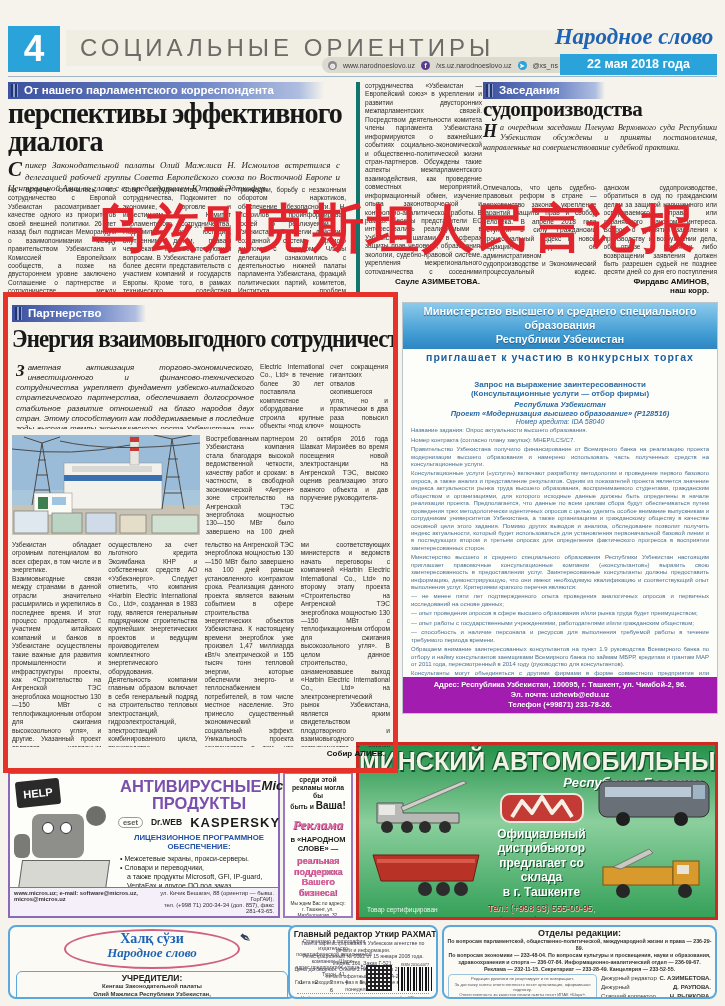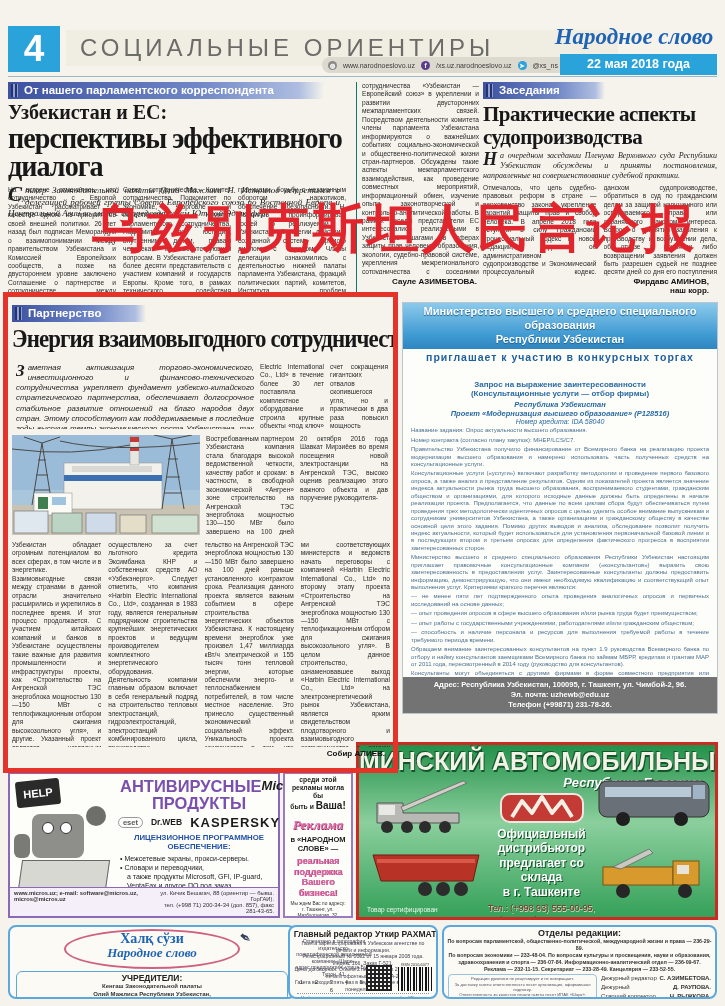--- a/index.html
+++ b/index.html
@@ -8,39 +8,39 @@
   .abs{position:absolute;}
   .serif{font-family:"Liberation Serif",serif;}
   .just{text-align:justify;}
   .coltext{font-size:6.6px;line-height:1.28;color:#2b2b2b;text-align:justify;overflow:hidden;}
   .byline{font-weight:bold;font-size:8px;color:#111;text-align:right;}
   .dropcap{float:left;font-family:"Liberation Serif",serif;font-weight:bold;font-size:21px;line-height:17px;margin:1px 3px 0 0;}
   .tag{display:inline-block;color:#fff;font-weight:bold;font-size:11.5px;padding:2px 14px 3px 16px;background:linear-gradient(90deg,#3d52a0 0%,#6f86c6 60%,#aebde0 92%,rgba(174,189,224,0));position:relative;}
   .tag:before{content:"";position:absolute;left:3px;top:2px;bottom:2px;width:7px;background:repeating-linear-gradient(90deg,#24346e 0 2px,#8fa0cf 2px 4px);}
   .colsflex{display:flex;gap:7px;}
   .colsflex > div{flex:1;}
-  .vr{border-left:1px solid #0f766e;}
+  .vr{border-left:4px solid #0f766e;}
   
   .pagenum{left:8px;top:26px;width:52px;height:46px;background:#2aa2da;color:#fff;font-weight:bold;font-size:37px;text-align:center;line-height:46px;}
   .secttitle{left:66px;top:30px;width:552px;height:36px;background:#f0ede3;color:#6b6b67;font-size:24px;letter-spacing:4px;line-height:36px;padding-left:14px;box-sizing:border-box;}
   .masthead{right:6px;top:24px;width:170px;color:#1f63b4;font-weight:bold;font-style:italic;font-size:23px;text-align:center;font-family:"Liberation Serif",serif;}
   .socialbar{left:322px;top:57px;width:246px;height:16px;background:#dcd9cf;border-radius:8px;display:flex;align-items:center;gap:6px;padding:0 6px;font-size:7px;color:#3a3a3a;}
   .sicon{display:inline-block;width:9px;height:9px;border-radius:50%;color:#fff;font-size:6.5px;line-height:9px;text-align:center;font-weight:bold;}
   .datebox{right:8px;top:54px;width:157px;height:21px;background:#2aa2da;color:#fff;font-weight:bold;font-size:12.5px;text-align:center;line-height:21px;}
   .headrule{left:8px;top:76px;width:709px;height:1px;background:#9fb6c4;}
   
   .cn-overlay{left:92px;top:194px;width:600px;color:#e2242c;font-size:52px;font-weight:bold;letter-spacing:3px;z-index:30;white-space:nowrap;font-family:"DejaVu Sans",sans-serif;}
   .redbox{left:3px;top:292px;width:385px;height:471px;border:5px solid #e6332a;z-index:10;background:rgba(245,243,236,0.0);}
   
   .minbox{left:402px;top:302px;width:316px;height:412px;background:#fdfdfa;border:1px solid #b9c6ce;box-sizing:border-box;display:flex;flex-direction:column;}
   .minhead{background:linear-gradient(180deg,#8ccaec 0%,#3f9ad2 70%,#2f86c0 100%);color:#fff;font-weight:bold;text-align:center;font-size:11px;line-height:1.25;padding:2px 0 3px;text-shadow:0 1px 1px #1a5e8c;}
   .mincenter{text-align:center;color:#2a6aa4;}
   .minbody{flex:1;overflow:hidden;padding:2px 8px;color:#4a7090;font-size:6px;line-height:1.24;}
   .minbody div{text-align:justify;margin-bottom:2px;}
-  .minaddr{background:#737373;color:#fff;font-weight:bold;font-size:7.5px;text-align:center;line-height:1.35;padding:3px 2px;}
+  .minaddr{background:#a21caf;color:#fff;font-weight:bold;font-size:7.5px;text-align:center;line-height:1.35;padding:3px 2px;}
   
   .mazbox{left:356px;top:742px;width:362px;height:178px;border:3px solid #cc2a22;box-sizing:border-box;background:linear-gradient(180deg,#23914a 0%,#8bcf9d 45%,#35a159 100%);overflow:hidden;}
   .maztitle{position:absolute;left:0;top:2px;width:100%;text-align:center;font-weight:bold;font-size:25px;color:#f3f2e6;text-shadow:1px 2px 0 #14542a,-1px -1px 0 #14542a;letter-spacing:0px;white-space:nowrap;}
   .mazcountry{position:absolute;right:10px;top:30px;color:#fff;font-weight:bold;font-style:italic;font-size:13px;text-shadow:1px 1px 0 #14542a;}
   .mazcenter{position:absolute;left:120px;top:48px;width:125px;text-align:center;}
   .mazlines{color:#fff;font-weight:bold;font-size:12px;line-height:1.2;text-shadow:1px 1px 0 #14542a;}
   .maztel{color:#8e1f1f;font-weight:normal;font-size:9px;line-height:1.3;margin-top:4px;text-shadow:0.5px 0.5px 0 #cfe9d4;}
   .mazcert{position:absolute;left:8px;bottom:4px;color:#eaf5ea;font-size:6.5px;}
   
   .avbox{left:8px;top:772px;width:272px;height:146px;border:2px solid #8a6ab8;box-sizing:border-box;background:#fdfdfa;}
@@ -78,39 +78,37 @@
     <span class="sicon" style="background:#5b3f8f;">f</span>
     <span>/xs.uz.narodnoeslovo.uz</span>
     <span class="sicon" style="background:#2aa2da;">➤</span>
     <span>@xs_ns</span>
   </div>
   <div class="abs datebox">22 мая 2018 года</div>
   <div class="abs headrule"></div>
 
   <div class="abs" style="left:8px;top:80px;width:470px;height:215px;">
     <div class="tag" style="width:286px;">От нашего парламентского корреспондента</div>
-    <div class="serif" style="font-weight:bold;font-size:20px;color:#181818;margin-top:2px;">Узбекистан и ЕС:</div>
     <div class="serif" style="font-weight:bold;font-size:29px;color:#181818;letter-spacing:-1px;line-height:28px;width:352px;transform:scaleX(0.97);transform-origin:left;">перспективы эффективного диалога</div>
     <div class="serif just" style="font-style:italic;font-size:9px;line-height:1.3;width:332px;margin-top:5px;color:#1c1c1c;">
       <span class="dropcap">С</span><span>пикер Законодательной палаты Олий Мажлиса Н. Исмоилов встретился с делегацией рабочей группы Совета Европейского союза по Восточной Европе и Центральной Азии во главе с ее председателем Юттой Эдткофер.</span>
     </div>
     <div class="colsflex" style="position:absolute;left:0;top:106px;width:338px;height:106px;">
       <div class="coltext">На встрече отмечалось, что сотрудничество с Европой Узбекистан рассматривает в качестве одного из приоритетов своей внешней политики. 26 лет назад был подписан Меморандум о взаимопонимании между правительством Узбекистана и Комиссией Европейских сообществ, а позже на двустороннем уровне заключено Соглашение о партнерстве и сотрудничестве между Республикой Узбекистан и Европейскими сообществами и их государствами-членами. Сегодня функционирует пять совместных органов «Узбекистан — ЕС»:</div>
       <div class="coltext">Совет сотрудничества, Комитет сотрудничества, Подкомитет по экономике, торговле и инвестициям, Комитет парламентского сотрудничества, Подкомитет по юстиции, внутренним делам, правам человека и сопутствующим вопросам. В Узбекистане работает более десяти представительств с участием компаний и государств Европы. Кроме того, в рамках технического содействия Комиссии Европейского союза в Узбекистане реализуются 25 проектов, а также десять региональных проектов, направленных на развитие бизнеса и туризма, транспортной логистики, управление</div>
       <div class="coltext">границами, борьбу с незаконным оборотом наркотиков, обеспечение безопасности. Н. Исмоилов проинформировал гостей о реализуемой в Узбекистане Стратегии действий, созданной системе прямого диалога с народом. Члены делегации ознакомились с деятельностью нижней палаты парламента Узбекистана, фракций политических партий, комитетов, Института проблем законодательства и парламентских исследований при Олий Мажлисе, посмотрели, как работает система электронных обращений «Mening fikrim» («Мое мнение»). Стороны с удовлетворением отметили активно развивающееся сотрудничество Узбекистана с Европейским союзом, в том числе в области парламентаризма. Подчеркнута особая роль Комитета парламентского</div>
     </div>
     <div style="position:absolute;left:348px;top:2px;width:122px;height:212px;" class="vr">
       <div class="coltext" style="height:192px;margin-left:5px;">сотрудничества «Узбекистан — Европейский союз» в укреплении и развитии двусторонних межпарламентских связей. Посредством деятельности комитета члены парламента Узбекистана информируются о важнейших событиях социально-экономической и общественно-политической жизни стран-партнеров. Обсуждены такие аспекты межпарламентского взаимодействия, как проведение совместных мероприятий, информационный обмен, изучение опыта законотворческой и контрольно-аналитической работы. В рамках беседы представители ЕС интересовались реализуемыми в Узбекистане шагами в сферах защиты прав человека, образования, экологии, судебно-правовой системе, укрепления межрегионального сотрудничества с соседними странами. В программе визита — встречи в министерствах и ведомствах, Сенате Олий Мажлиса, Национальном центре по правам человека.</div>
       <div class="byline" style="margin:3px 2px 0 0;">Сауле АЗИМБЕТОВА.</div>
     </div>
   </div>
 
   <div class="abs" style="left:483px;top:80px;width:234px;height:215px;">
     <div class="tag" style="width:92px;">Заседания</div>
-    <div class="serif" style="font-weight:bold;font-size:21px;color:#181818;margin-top:3px;letter-spacing:-0.5px;">Практические  аспекты</div>
     <div class="serif" style="font-weight:bold;font-size:21px;color:#181818;line-height:20px;letter-spacing:-0.5px;">судопроизводства</div>
     <div class="serif just" style="font-style:italic;font-size:8px;line-height:1.28;margin-top:4px;color:#1c1c1c;">
       <span class="dropcap" style="font-size:18px;line-height:15px;">Н</span><span>а очередном заседании Пленума Верховного суда Республики Узбекистан обсуждены и приняты постановления, направленные на совершенствование судебной практики.</span>
     </div>
     <div class="colsflex" style="position:absolute;left:0;top:104px;width:234px;height:92px;">
       <div class="coltext">Отмечалось, что цель судебно-правовых реформ в стране — верховенство закона, укрепление гарантий защиты прав и свобод человека. В апреле 2018 года вступили в силу Гражданский процессуальный кодекс в новой редакции, Кодекс об административном судопроизводстве и Экономический процессуальный кодекс. Постановления пленума Верховного суда разработаны в целях обеспечения единообразного и правильного применения новых правовых норм в судах. Так, постановлением «О некоторых вопросах применения судом первой инстанции норм гражданского процессуального законодательства» закреплено, что заинтересованное лицо вправе в порядке, установленном законодательством о граж-</div>
       <div class="coltext">данском судопроизводстве, обратиться в суд по гражданским делам за защитой нарушенного или оспариваемого права или охраняемого законом интереса. Вопрос о принятии заявления к производству и возбуждении дела, об отказе в принятии либо возвращении заявления должен быть разрешен судьей не позднее десяти дней со дня его поступления в суд путем вынесения соответствующего определения. Принят и ряд других постановлений, направленных на улучшение качества судопроизводства, обеспечение вынесения по каждому делу законного и обоснованного решения.</div>
     </div>
     <div class="byline" style="position:absolute;right:8px;top:197px;">
       <div>Фирдавс АМИНОВ,</div>

